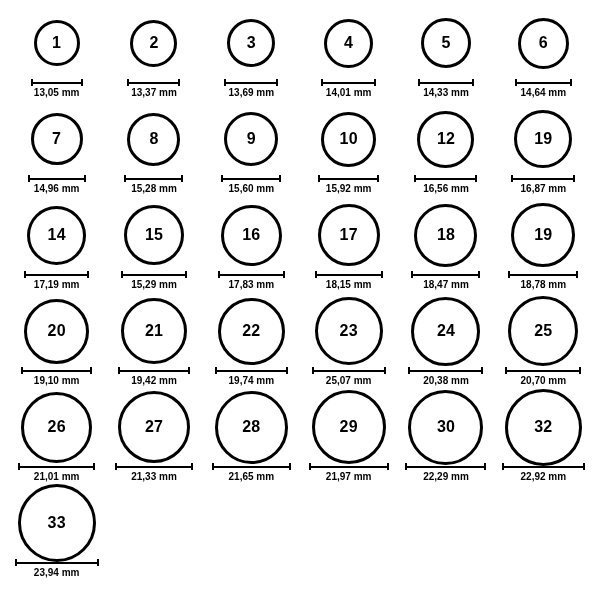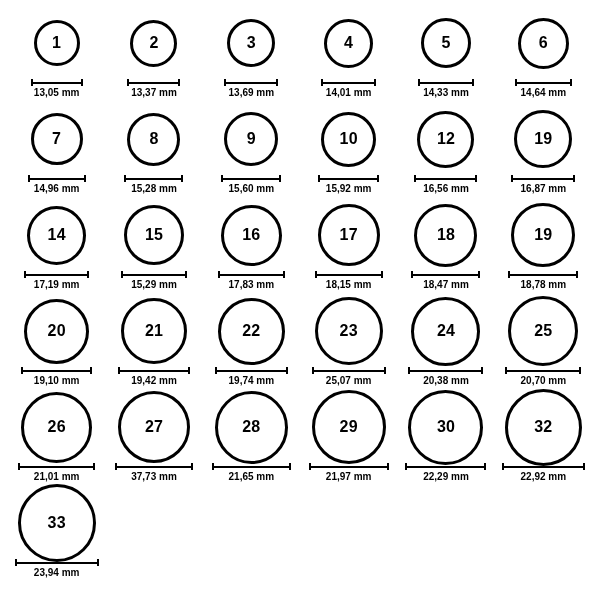--- a/index.html
+++ b/index.html
@@ -426,21 +426,21 @@
       <div class="ring-cell">
         <div class="ring-circle-wrap">
           <div class="ring-circle" style="width: 72px; height: 72px;">
             <span class="ring-number">27</span>
           </div>
         </div>
         <div class="ring-dim">
           <div class="dim-bar" style="width: 78px;">
             <div class="dim-line"></div>
           </div>
-          <div class="dim-label">37,73 mm</div>
+          <div class="dim-label">21,33 mm</div>
         </div>
       </div>
       <div class="ring-cell">
         <div class="ring-circle-wrap">
           <div class="ring-circle" style="width: 73px; height: 73px;">
             <span class="ring-number">28</span>
           </div>
         </div>
         <div class="ring-dim">
           <div class="dim-bar" style="width: 79px;">

